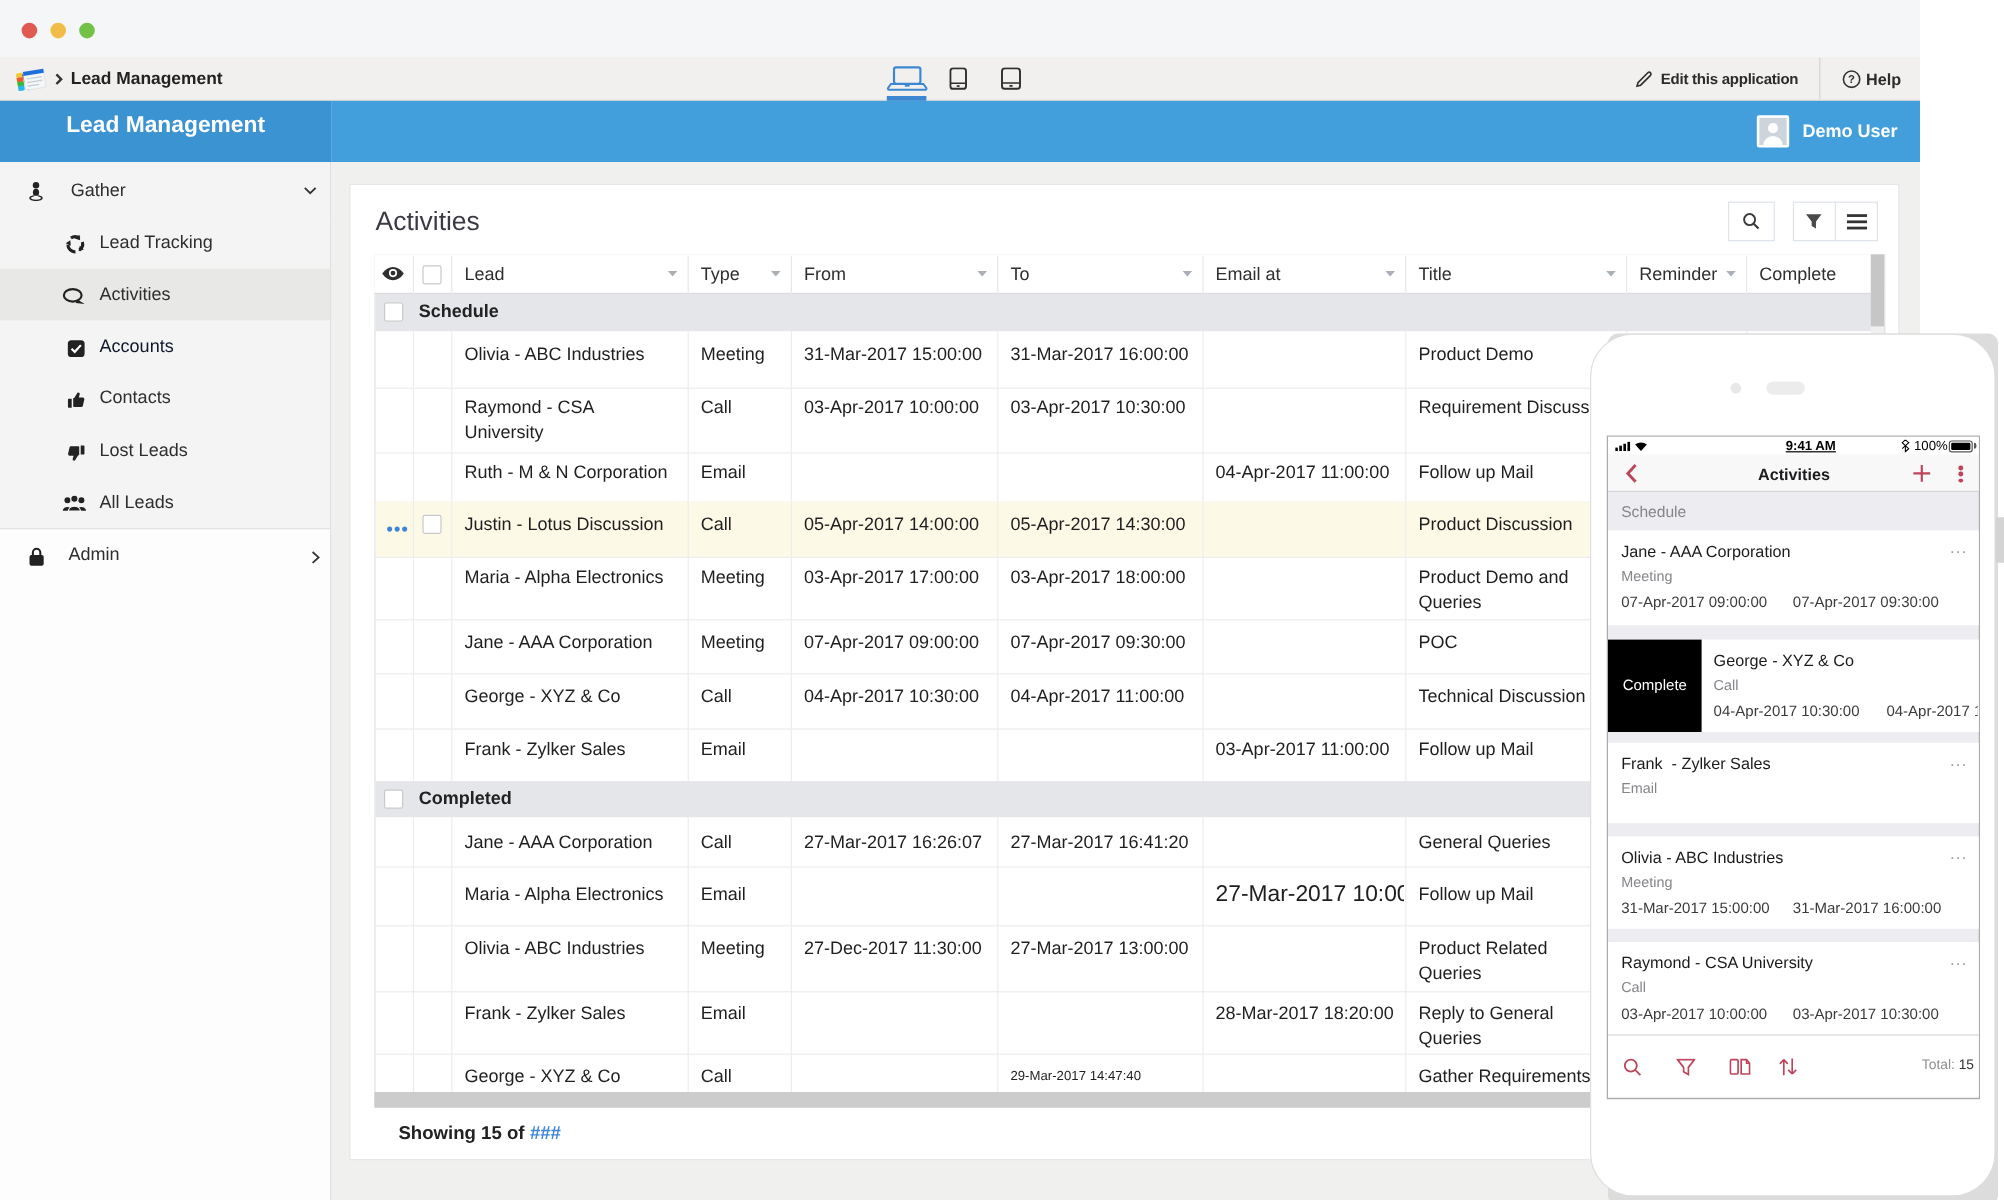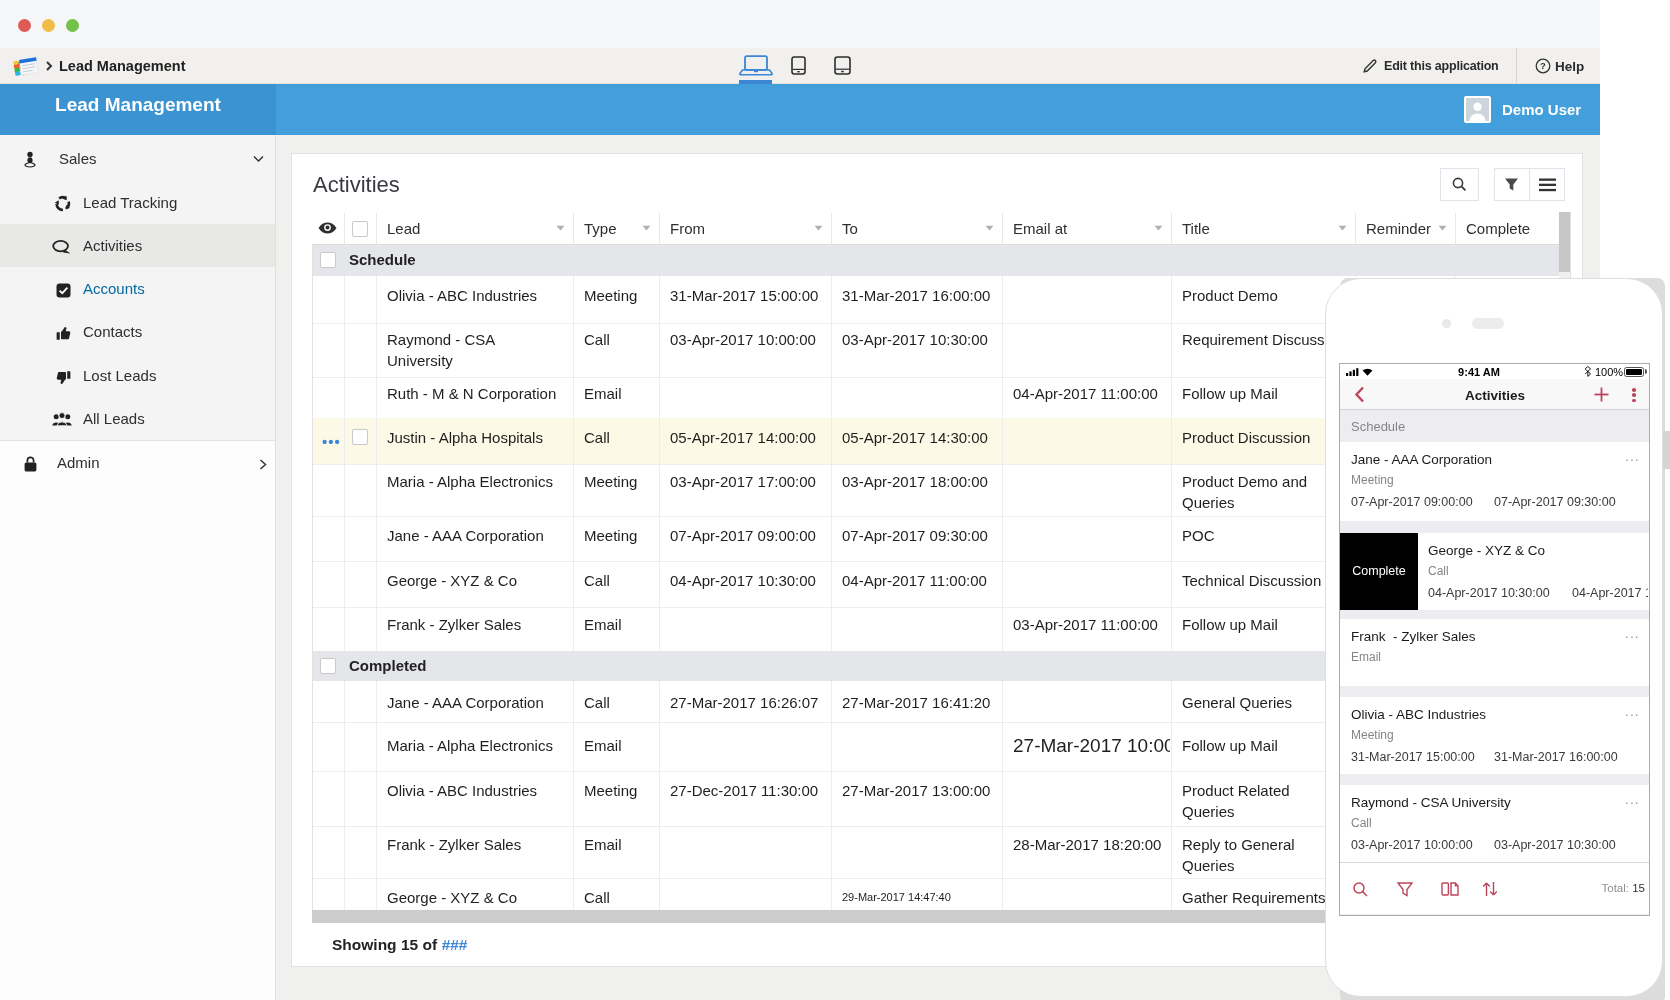--- a/index.html
+++ b/index.html
@@ -71,27 +71,27 @@
 <div class="abs" style="left:1502px;top:101px;width:110px;height:22px;font-size:15px;font-weight:700;color:#fff;white-space:nowrap;">Demo User</div>
 <div class="abs" style="left:0px;top:135px;width:276px;height:865px;background:#fdfdfd;border-right:1px solid #e0e0e0;"></div>
 <div class="abs" style="left:0px;top:135px;width:275px;height:47px;background:#f4f4f4;"></div>
 <div class="abs" style="left:0px;top:182px;width:275px;height:259px;background:#f4f4f4;border-bottom:1px solid #e2e2e2;"></div>
 <div class="abs" style="left:0px;top:224px;width:275px;height:43px;background:#e8e8e7;"></div>
 <svg class="abs" style="left:23px;top:151px" width="14" height="17" viewBox="0 0 14 17">
 <circle cx="7" cy="3.4" r="2.7" fill="#222"></circle>
 <path d="M4.4 9.6 a2.6 3.4 0 0 1 5.2 0 l-0.6 2.6 h-4 z" fill="#222"></path>
 <path d="M7 16.6 c-3.2 0 -5.6 -1.1 -5.6 -2.5 c0 -1.1 1.5 -2 3.6 -2.3 l0.3 1 c-1.6 0.2 -2.6 0.8 -2.6 1.3 c0 0.7 1.9 1.4 4.3 1.4 s4.3 -0.7 4.3 -1.4 c0 -0.5 -1 -1.1 -2.6 -1.3 l0.3 -1 c2.1 0.3 3.6 1.2 3.6 2.3 c0 1.4 -2.4 2.5 -5.6 2.5 z" fill="#222"></path>
     </svg>
-<div class="abs" style="left:59px;top:150px;width:200px;height:20px;font-size:15px;color:#2e2e2e;">Sales</div>
+<div class="abs" style="left:59px;top:150px;width:200px;height:20px;font-size:15px;color:#2e2e2e;">Gather</div>
 <svg class="abs" style="left:252px;top:154px" width="13" height="10" viewBox="0 0 13 10">
 <path d="M2 2.5 L6.5 7 L11 2.5" fill="none" stroke="#333" stroke-width="1.5"></path>
     </svg>
 <div class="abs" style="left:83px;top:194px;width:180px;height:20px;font-size:15px;color:#2e2e2e;">Lead Tracking</div>
 <div class="abs" style="left:83px;top:237px;width:180px;height:20px;font-size:15px;color:#2e2e2e;">Activities</div>
-<div class="abs" style="left:83px;top:280px;width:180px;height:20px;font-size:15px;color:#0369a1;">Accounts</div>
+<div class="abs" style="left:83px;top:280px;width:180px;height:20px;font-size:15px;color:#0f172a;">Accounts</div>
 <div class="abs" style="left:83px;top:323px;width:180px;height:20px;font-size:15px;color:#2e2e2e;">Contacts</div>
 <div class="abs" style="left:83px;top:367px;width:180px;height:20px;font-size:15px;color:#2e2e2e;">Lost Leads</div>
 <div class="abs" style="left:83px;top:410px;width:180px;height:20px;font-size:15px;color:#2e2e2e;">All Leads</div>
 <svg class="abs" style="left:54px;top:195px" width="17" height="17" viewBox="0 0 17 17">
 <g fill="none" stroke="#222" stroke-width="2.6">
 <path d="M5.1 3.4 A 5.9 5.9 0 0 1 12.2 3.6"></path>
 <path d="M14.6 6.7 A 5.9 5.9 0 0 1 12.0 13.4"></path>
 <path d="M8.9 14.9 A 5.9 5.9 0 0 1 2.6 9.0"></path>
 </g>
 <g fill="#222">
@@ -248,21 +248,21 @@
 <div class="abs" style="left:313px;top:464px;width:1257px;height:1px;background:#ededed;"></div>
 <div class="abs" style="left:344px;top:418px;width:1px;height:46px;background:#ededed;"></div>
 <div class="abs" style="left:376px;top:418px;width:1px;height:46px;background:#ededed;"></div>
 <div class="abs" style="left:573px;top:418px;width:1px;height:46px;background:#ededed;"></div>
 <div class="abs" style="left:659px;top:418px;width:1px;height:46px;background:#ededed;"></div>
 <div class="abs" style="left:831px;top:418px;width:1px;height:46px;background:#ededed;"></div>
 <div class="abs" style="left:1002px;top:418px;width:1px;height:46px;background:#ededed;"></div>
 <div class="abs" style="left:1171px;top:418px;width:1px;height:46px;background:#ededed;"></div>
 <div class="abs" style="left:1355px;top:418px;width:1px;height:46px;background:#ededed;"></div>
 <div class="abs" style="left:1455px;top:418px;width:1px;height:46px;background:#ededed;"></div>
-<div class="abs" style="left:387px;top:427px;width:185px;height:44px;font-size:15px;color:#1f1f1f;line-height:21px;white-space:nowrap;overflow:hidden;">Justin - Alpha Hospitals</div>
+<div class="abs" style="left:387px;top:427px;width:185px;height:44px;font-size:15px;color:#1f1f1f;line-height:21px;white-space:nowrap;overflow:hidden;">Justin - Lotus Discussion</div>
 <div class="abs" style="left:584px;top:427px;width:74px;height:44px;font-size:15px;color:#1f1f1f;line-height:21px;white-space:nowrap;overflow:hidden;">Call</div>
 <div class="abs" style="left:670px;top:427px;width:160px;height:44px;font-size:15px;color:#1f1f1f;line-height:21px;white-space:nowrap;overflow:hidden;">05-Apr-2017 14:00:00</div>
 <div class="abs" style="left:842px;top:427px;width:159px;height:44px;font-size:15px;color:#1f1f1f;line-height:21px;white-space:nowrap;overflow:hidden;">05-Apr-2017 14:30:00</div>
 <div class="abs" style="left:1182px;top:427px;width:172px;height:44px;font-size:15px;color:#1f1f1f;line-height:21px;white-space:nowrap;overflow:hidden;">Product Discussion</div>
 <div class="abs" style="left:313px;top:516px;width:1257px;height:1px;background:#ededed;"></div>
 <div class="abs" style="left:344px;top:464px;width:1px;height:52px;background:#ededed;"></div>
 <div class="abs" style="left:376px;top:464px;width:1px;height:52px;background:#ededed;"></div>
 <div class="abs" style="left:573px;top:464px;width:1px;height:52px;background:#ededed;"></div>
 <div class="abs" style="left:659px;top:464px;width:1px;height:52px;background:#ededed;"></div>
 <div class="abs" style="left:831px;top:464px;width:1px;height:52px;background:#ededed;"></div>
@@ -406,21 +406,21 @@
 <div class="abs" style="left:1472px;top:318px;width:32px;height:11px;background:#ececec;border-radius:6px;"></div>
 <div class="abs" style="left:1339px;top:363px;width:311px;height:553px;background:#ededf1;border:1px solid #ababab;"></div>
 <div class="abs" style="left:1340px;top:364px;width:309px;height:15px;background:#fff;"></div>
 <svg class="abs" style="left:1346px;top:367px" width="30" height="9" viewBox="0 0 30 9">
 <rect x="0" y="6" width="2.2" height="3" fill="#000"></rect>
 <rect x="3.4" y="4.4" width="2.2" height="4.6" fill="#000"></rect>
 <rect x="6.8" y="2.8" width="2.2" height="6.2" fill="#000"></rect>
 <rect x="10.2" y="1.2" width="2.2" height="7.8" fill="#000"></rect>
 <path d="M21.5 8.8 L16.6 3.5 a7.6 7.6 0 0 1 9.8 0 z" fill="#000"></path>
     </svg>
-<div class="abs" style="left:1449px;top:366px;width:60px;height:12px;font-size:11px;font-weight:700;color:#000;text-align:center;">9:41 AM</div>
+<div class="abs" style="left:1479px;top:366px;width:60px;height:12px;font-size:11px;font-weight:700;color:#000;text-align:center;text-decoration:underline;">9:41 AM</div>
 <svg class="abs" style="left:1584px;top:366px" width="8" height="11" viewBox="0 0 8 11">
 <path d="M3.8 0.5 L6.6 2.9 L3.8 5.4 L6.6 7.9 L3.8 10.4 V5.4 L1.2 7.9 M3.8 5.4 L1.2 2.9 L3.8 0.5" fill="none" stroke="#000" stroke-width="0.9"></path>
     </svg>
 <div class="abs" style="left:1595px;top:366px;width:30px;height:12px;font-size:11px;color:#000;">100%</div>
 <div class="abs" style="left:1624px;top:367px;width:20px;height:10px;border:1px solid #555;border-radius:2.5px;"></div>
 <div class="abs" style="left:1626px;top:369px;width:16px;height:6px;background:#000;border-radius:1px;"></div>
 <div class="abs" style="left:1645px;top:369px;width:2px;height:5px;background:#555;border-radius:0 2px 2px 0;"></div>
 <div class="abs" style="left:1340px;top:379px;width:309px;height:31px;background:#f8f8f8;border-bottom:1px solid #d4d4d6;"></div>
 <svg class="abs" style="left:1354px;top:386px" width="11" height="17" viewBox="0 0 11 17">
 <path d="M9 1.5 L2.5 8.5 L9 15.5" fill="none" stroke="#bc455b" stroke-width="2.4"></path>

